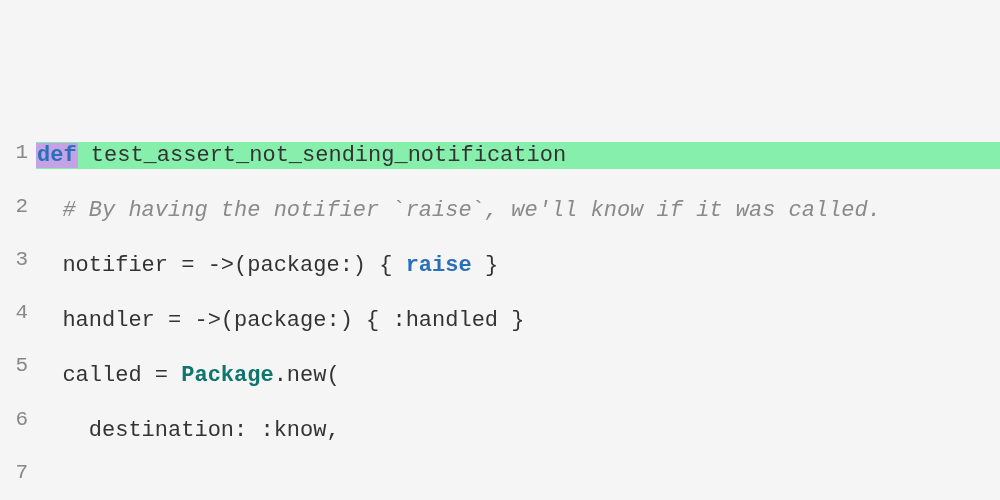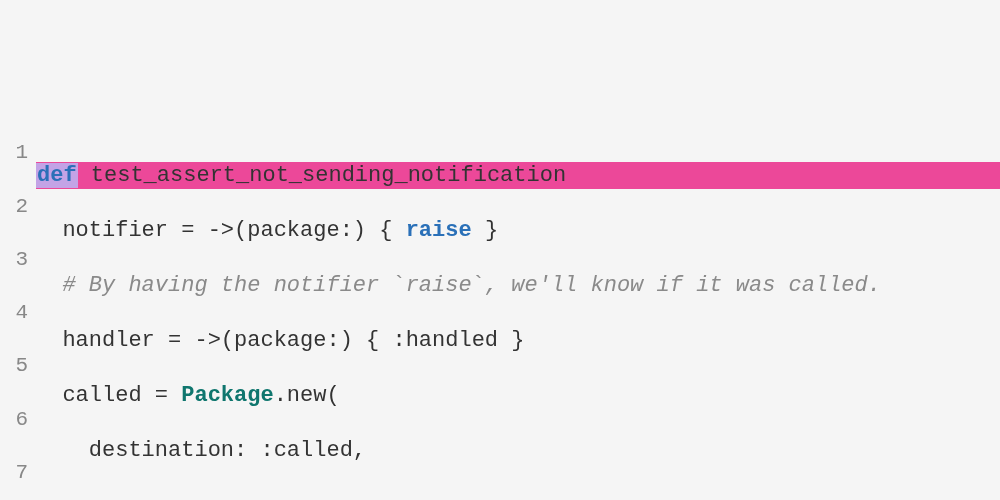--- a/index.html
+++ b/index.html
@@ -20,21 +20,21 @@
     text-align: right;
     padding-right: 8px;
     color: #888;
     user-select: none;
     font-size: 21px;
   }
   .code {
     flex: 1;
   }
   .line { min-height: 27px; }
-  .line-hl { background: #ec4899; margin-top: 20px; }
+  .line-hl { background: #86efac; }
   .kw-hl { color: #2a70b8; font-weight: bold; background: #c3a3e6; padding: 0 1px; }
   .comment { color: #8a8a8a; font-style: italic; }
   .tick { font-style: normal; }
   .const { color: #0f766e; font-weight: bold; }
   .raise { color: #2a70b8; font-weight: bold; }
 </style>
 </head>
 <body>
 
 
@@ -50,25 +50,25 @@
 <div class="line">7</div>
 
 
 
 
 
 
   </div>
   <div class="code">
 <div class="line line-hl"><span class="kw-hl">def</span><span> test_assert_not_sending_notification</span></div>
+<div class="line"><span class="comment"><span>  # </span><span>By having the notifier </span><span class="tick">`</span><span>raise</span><span class="tick">`</span><span>, we'll know if it was called.</span></span></div>
 <div class="line"><span>  notifier = -&gt;(package:) { </span><span class="raise">raise</span><span> }</span></div>
-<div class="line"><span class="comment"><span>  # </span><span>By having the notifier </span><span class="tick">`</span><span>raise</span><span class="tick">`</span><span>, we'll know if it was called.</span></span></div>
 <div class="line"><span>  handler = -&gt;(package:) { :handled }</span></div>
 <div class="line"><span>  called = </span><span class="const">Package</span><span>.new(</span></div>
-<div class="line"><span>    destination: :called,</span></div>
+<div class="line"><span>    destination: :know,</span></div>
 
 
 
 
 
 
   </div>
 </div>
 
 

